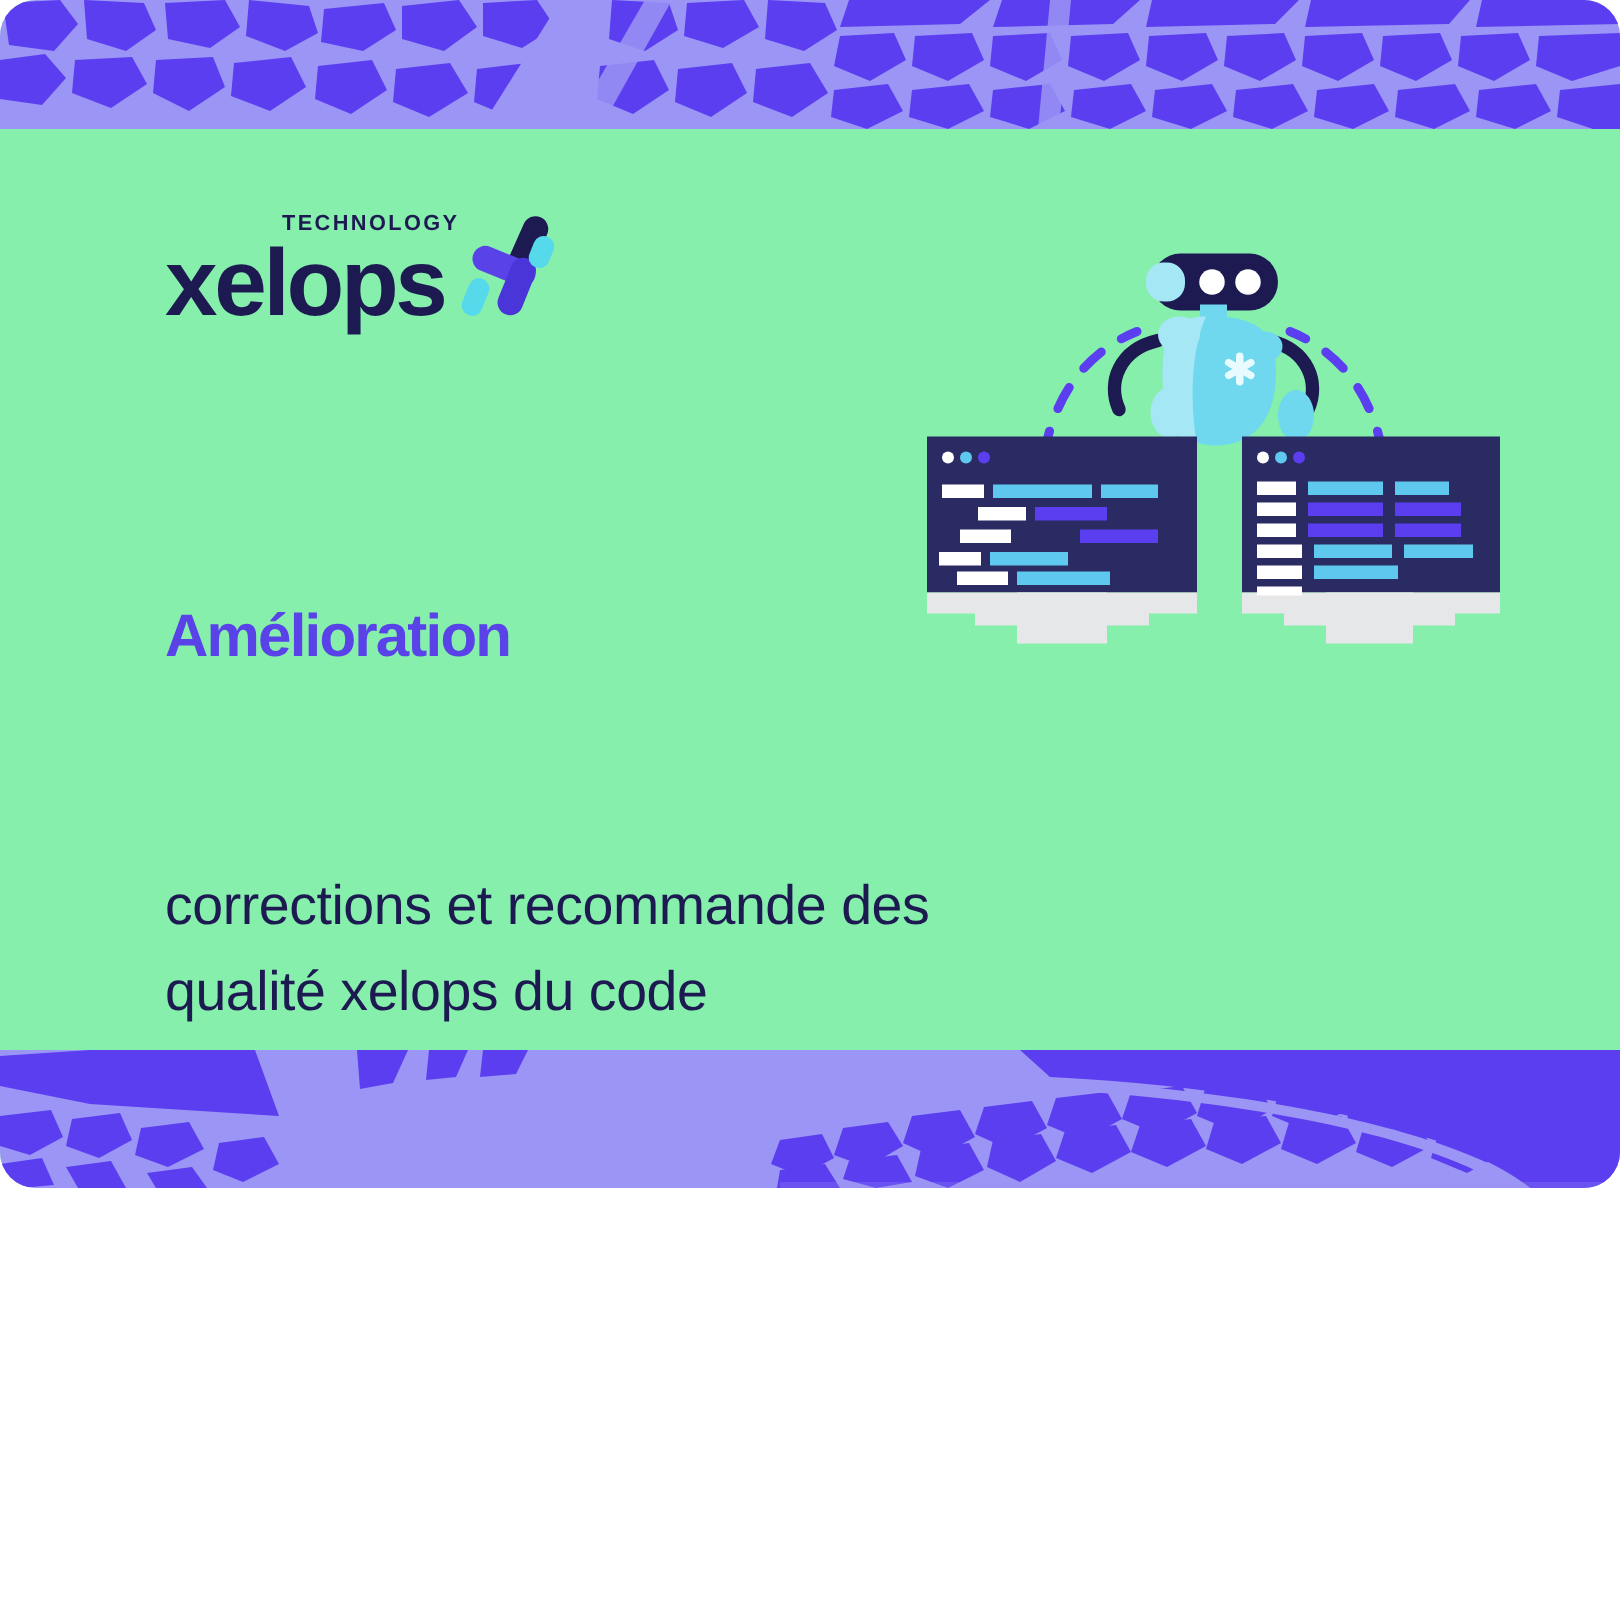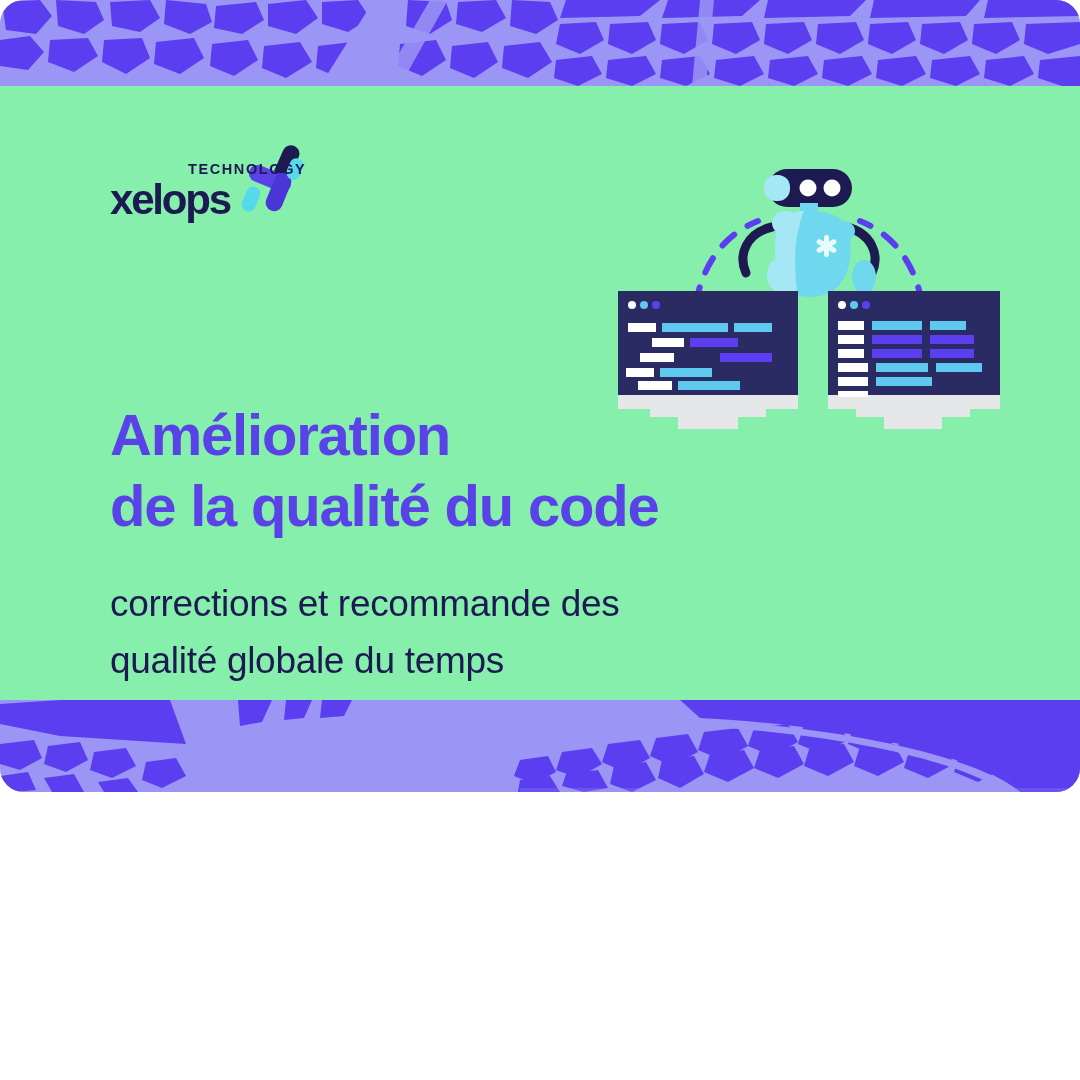--- a/index.html
+++ b/index.html
@@ -51,21 +51,21 @@
     left: 78px;
     top: -2px;
     font-size: 14.5px;
     font-weight: 700;
     letter-spacing: 1.6px;
     color: #1d1a52;
     line-height: 1;
   }
   .logo-word {
     display: block;
-    font-size: 42px;
+    font-size: 63px;
     font-weight: 700;
     letter-spacing: -2.2px;
     color: #1d1a52;
     line-height: 0.95;
     margin-top: 16px;
   }
   .logo-mark {
     margin-left: 10px;
     margin-bottom: 4px;
   }
@@ -79,21 +79,21 @@
     height: 300px;
   }
   .illus svg { display: block; }
 
   
   .headline {
     position: absolute;
     left: 110px;
     top: 400px;
     width: 800px;
-    font-size: 58px;
+    font-size: 40px;
     font-weight: 700;
     line-height: 1.22;
     letter-spacing: -1.2px;
     color: #5842e8;
   }
   .headline .ln { display: block; }
 
   
   .body-copy {
     position: absolute;
@@ -305,26 +305,25 @@
           <rect x="276" y="222" width="56" height="9" fill="#5ec8ee"></rect>
 
           <rect x="238" y="236" width="30" height="6" fill="#ffffff"></rect>
         </g>
       </g>
     </svg>
   </div>
 
   <h1 class="headline">
     <span class="ln">Amélioration</span>
-    <span class="ln">de la qualité du code</span>
   </h1>
 
   <p class="body-copy">
     <span class="ln">corrections et recommande des</span>
-    <span class="ln">qualité globale du temps</span>
+    <span class="ln">qualité xelops du code</span>
   </p>
 
   <div class="next-btn">
     <span>
       <svg width="78" height="30" viewBox="0 0 78 30">
         <rect x="0" y="11" width="56" height="7" fill="#5842e8"></rect>
         <path d="M50 2 L74 15 L50 28 Z" fill="#5842e8"></path>
       </svg>
     </span>
   </div>

